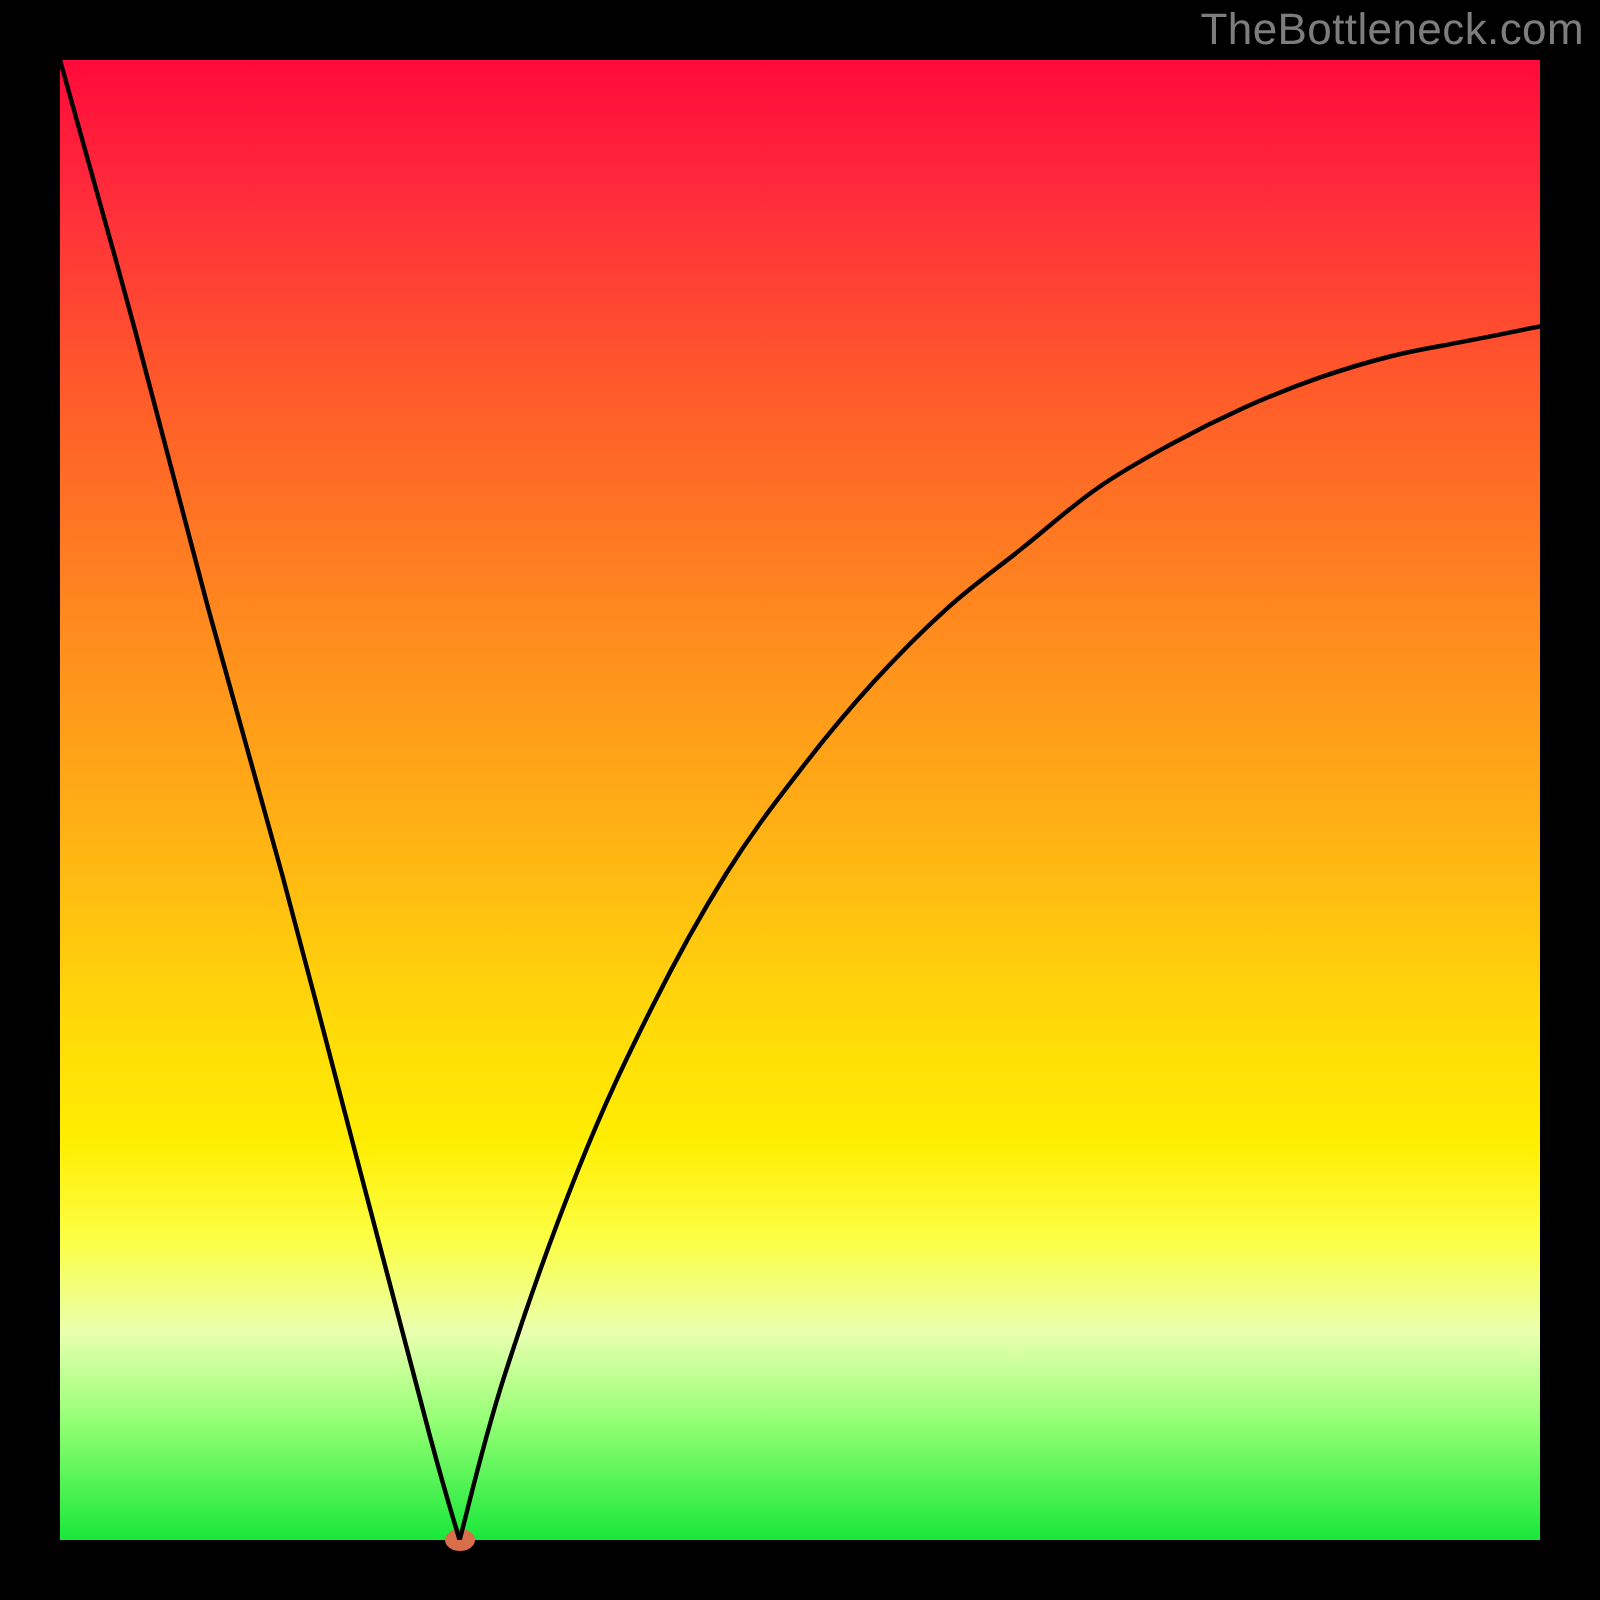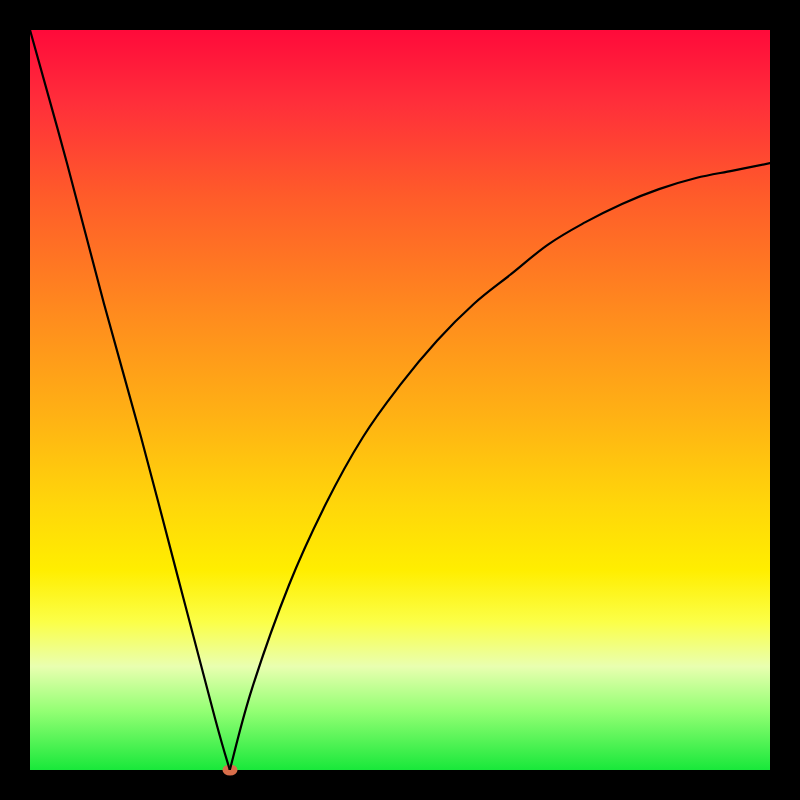--- a/index.html
+++ b/index.html
@@ -63,20 +63,21 @@
     background: #d86e4a;
     border-radius: 50%;
     transform: translate(-50%, -50%);
     z-index: 15;
   }
 </style>
 </head>
 <body>
 
 <div class="frame">
+  <div class="watermark">TheBottleneck.com</div>
 
   <div class="plot-area">
     <svg class="curve" viewBox="0 0 740 740" preserveAspectRatio="none">
       <path d="M 0.00 0.00 C 6.66 23.98, 23.68 83.92, 37.00 133.20 C 50.32 182.48, 60.68 224.52, 74.00 273.80 C 87.32 323.08, 97.68 357.72, 111.00 407.00 C 124.32 456.28, 134.68 496.98, 148.00 547.60 C 161.32 598.22, 175.68 653.57, 185.00 688.20 C 194.32 722.83, 197.14 730.68, 199.80 740.00" id="path-left" fill="none" stroke="#000" stroke-width="2.2" stroke-linecap="round"></path>
       <path d="M 199.80 740.00 C 203.80 725.35, 211.34 691.90, 222.00 658.60 C 232.66 625.30, 245.68 588.30, 259.00 555.00 C 272.32 521.70, 282.68 500.24, 296.00 473.60 C 309.32 446.96, 319.68 428.31, 333.00 407.00 C 346.32 385.69, 356.68 372.52, 370.00 355.20 C 383.32 337.88, 393.68 325.45, 407.00 310.80 C 420.32 296.15, 430.68 285.79, 444.00 273.80 C 457.32 261.81, 467.68 254.86, 481.00 244.20 C 494.32 233.54, 504.68 223.92, 518.00 214.60 C 531.32 205.28, 541.68 199.73, 555.00 192.40 C 568.32 185.07, 578.68 179.89, 592.00 173.90 C 605.32 167.91, 615.68 163.76, 629.00 159.10 C 642.32 154.44, 652.68 151.33, 666.00 148.00 C 679.32 144.67, 689.68 143.26, 703.00 140.60 C 716.32 137.94, 733.34 134.53, 740.00 133.20" id="path-right" fill="none" stroke="#000" stroke-width="2.2" stroke-linecap="round"></path>
     </svg>
     <div class="marker" id="marker" style="left: 199.8px; top: 740px; background: rgb(216, 110, 74);"></div>
   </div>
 </div>
 

